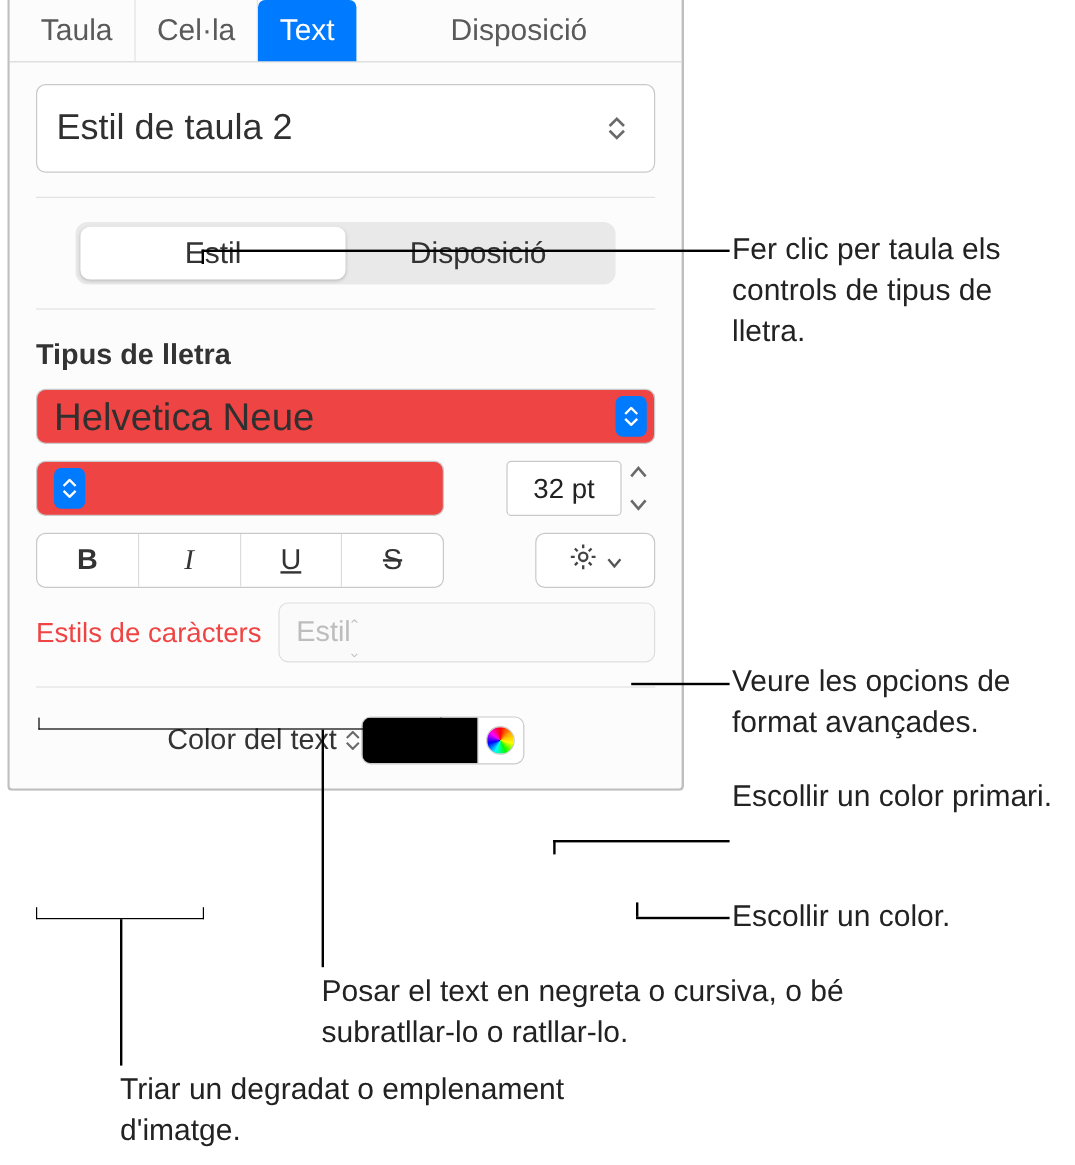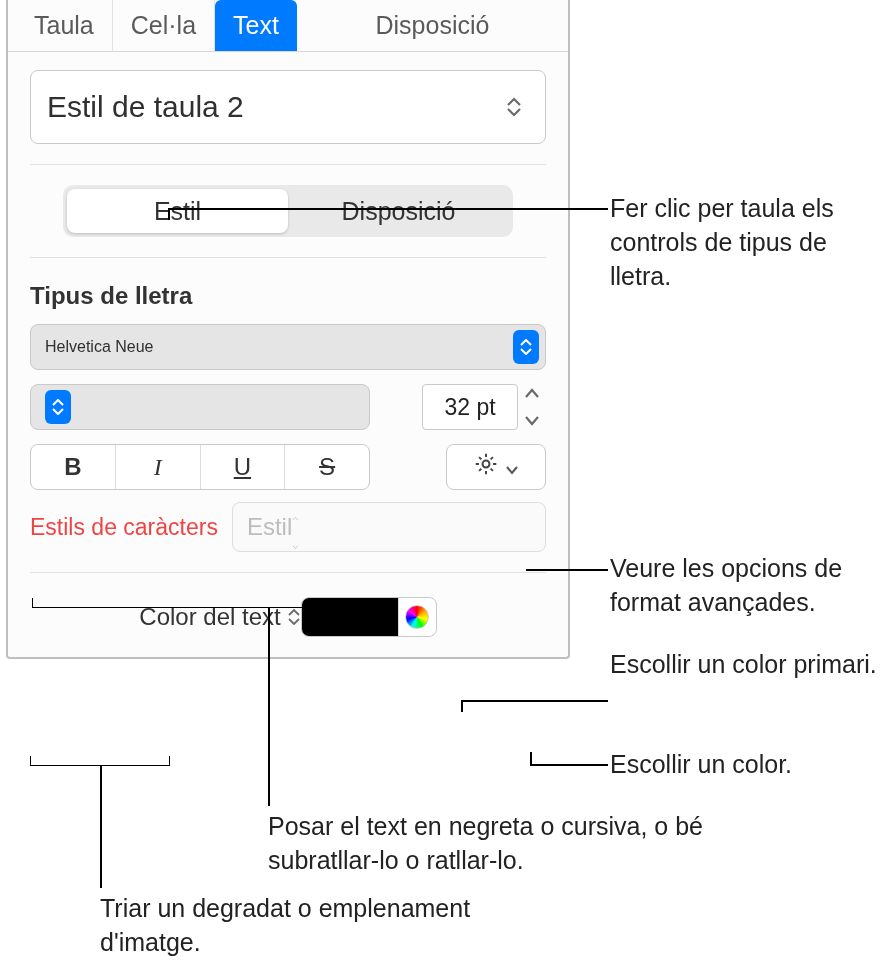--- a/index.html
+++ b/index.html
@@ -111,25 +111,25 @@
   }
 
   
   .row { margin: 14px 22px 0 22px; display: flex; gap: 12px; align-items: center; }
 
   .popup {
     flex: 1;
     height: 46px;
     border: 1px solid #c9c9c9;
     border-radius: 8px;
-    background: #e5e5e5;
+    background: #ef4444;
     display: flex;
     align-items: center;
     padding: 0 6px 0 14px;
-    font-size: 16px;
+    font-size: 32px;
     color: #303030;
     position: relative;
   }
   .popup .blue-stepper {
     width: 26px; height: 34px;
     background: #007aff;
     border-radius: 6px;
     display: flex;
     flex-direction: column;
     align-items: center;

